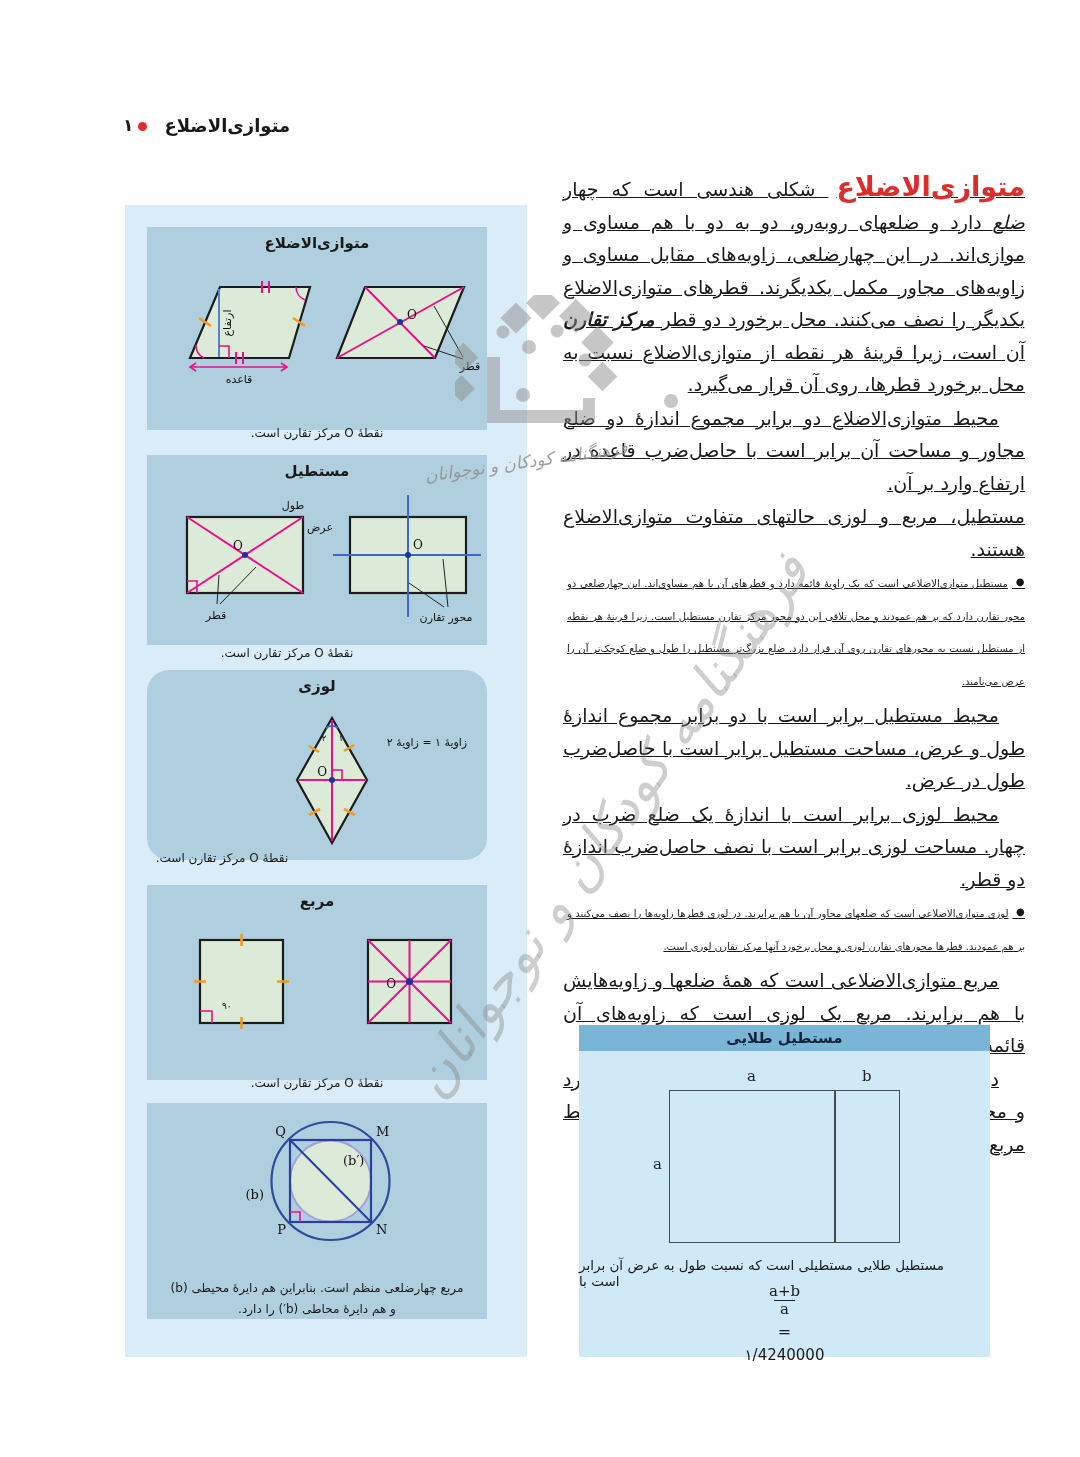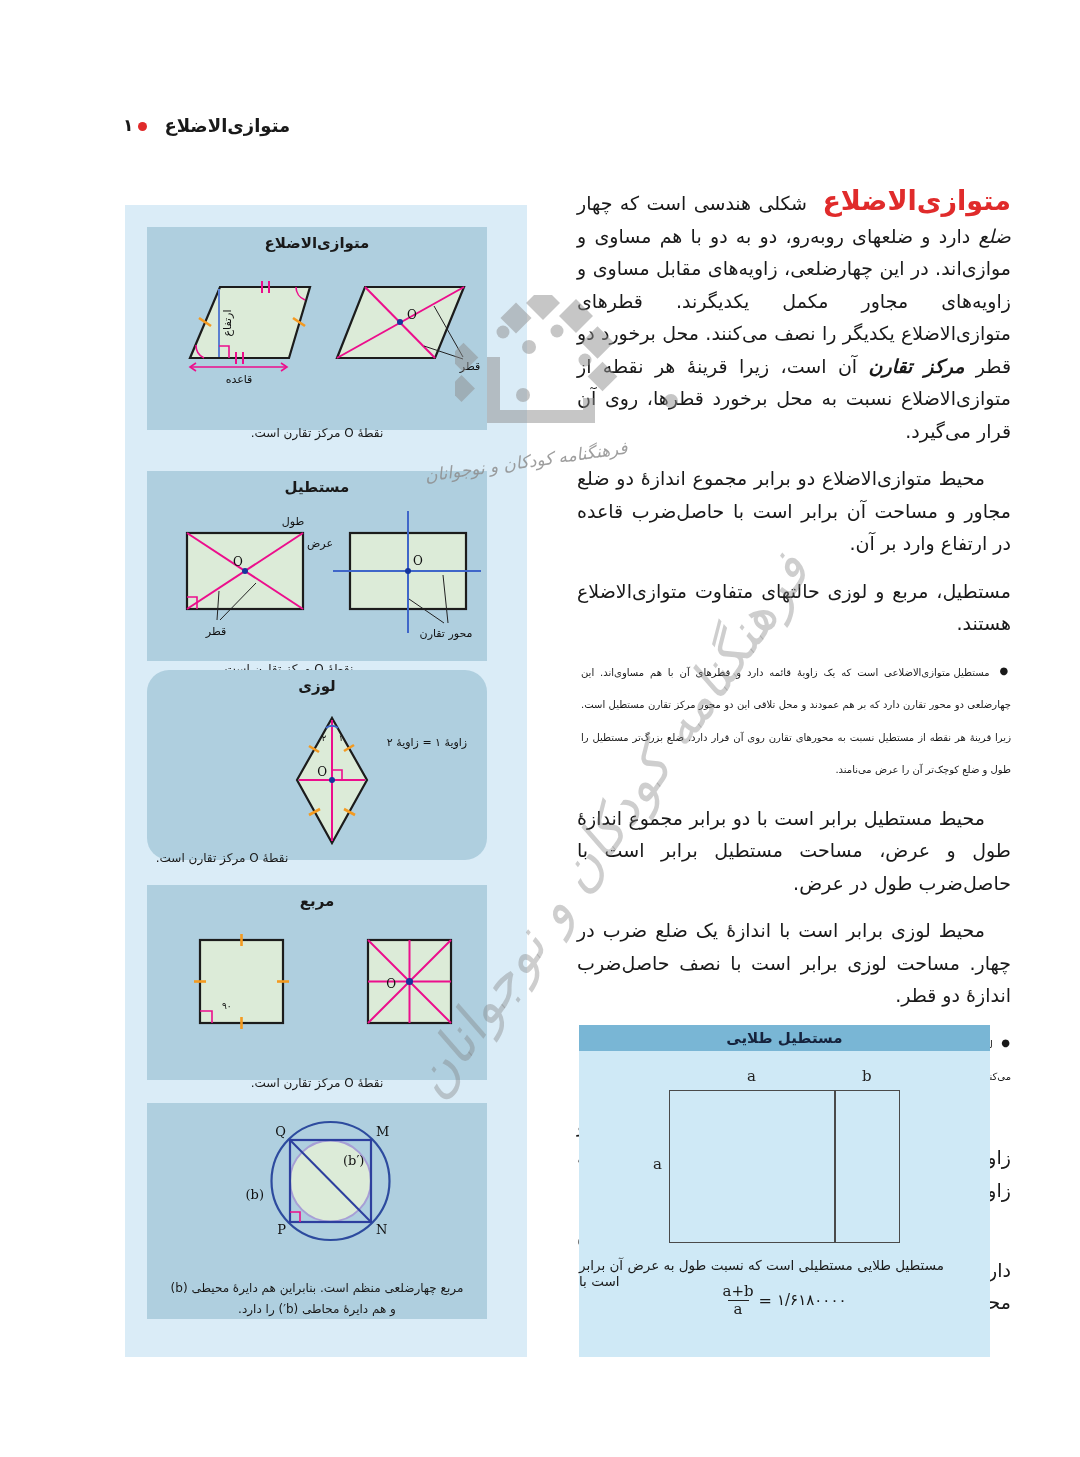--- a/index.html
+++ b/index.html
@@ -36,36 +36,36 @@
   .blu{stroke:#3f66c9;fill:none;stroke-width:2;}
   .ptr{stroke:#222;fill:none;stroke-width:1;}
   .dot{fill:var(--dot-blue);}
   .lbl{font-family:"DejaVu Sans",sans-serif;font-size:11px;fill:#111;}
   .olbl{font-family:"DejaVu Serif",serif;font-size:12px;fill:#111;}
   .slbl{font-family:"DejaVu Serif",serif;font-size:13px;fill:#111;}
   .tiny{font-family:"DejaVu Sans",sans-serif;font-size:9px;fill:#111;}
 
   
   .article{position:absolute;left:562px;top:172px;width:464px;direction:rtl;}
-  .article p{margin:15px;font-size:19px;line-height:32.5px;text-align:justify;}
+  .article p{margin:1px;font-size:19px;line-height:32.5px;text-align:justify;text-decoration:underline;}
   .article p.indent{text-indent:26px;}
   .article .lead{color:var(--accent-red);font-weight:bold;font-size:27px;line-height:1;margin-left:8px;}
   .article .it{font-style:italic;}
   .article .bit{font-style:italic;font-weight:bold;}
   .article .bullet{font-size:10px;vertical-align:2px;padding-left:4px;}
 
   
   .golden-panel{position:absolute;left:579px;top:1025px;width:411px;height:332px;background:var(--golden-body-bg);}
   .golden-header{position:absolute;left:0;top:0;right:0;height:26px;background:var(--golden-header-bg);
                  display:flex;align-items:center;justify-content:center;font-weight:bold;font-size:15px;color:#15233d;}
   .g-rect{position:absolute;left:90px;top:65px;width:231px;height:153px;border:1.5px solid #4a4a4a;box-sizing:border-box;}
   .g-div{position:absolute;left:255px;top:65px;width:2px;height:153px;background:#4a4a4a;}
   .g-lab{position:absolute;font-family:"DejaVu Serif",serif;font-size:15px;color:#222;}
   .g-caption{position:absolute;left:0;right:14px;top:232px;text-align:left;font-size:13.5px;direction:rtl;}
-  .g-formula{position:absolute;left:0;right:0;top:258px;display:flex;justify-content:center;align-items:center;direction:ltr;gap:5px;}
+  .g-formula{position:absolute;left:0;right:0;top:258px;display:flex;justify-content:center;align-items:center;direction:ltr;gap:5px;flex-direction:column;}
   .frac{display:inline-flex;flex-direction:column;align-items:center;font-family:"DejaVu Serif",serif;font-size:15px;line-height:1.1;}
   .frac .den{border-top:1.2px solid #222;padding:0 6px;}
   .g-val{font-size:15px;}
 
   
   .wm{position:absolute;pointer-events:none;z-index:5;}
   .wm-logo{left:455px;top:295px;opacity:.5;}
   .wm-pubtext{left:448px;top:450px;width:180px;text-align:center;direction:rtl;white-space:nowrap;
               font-style:italic;font-size:17px;color:#8e8e8e;opacity:.85;transform:rotate(-8deg);}
   .wm-big{left:330px;top:780px;width:560px;height:90px;display:flex;align-items:center;justify-content:center;
@@ -109,21 +109,21 @@
         <line class="pk" x1="218" y1="60" x2="288" y2="131"></line>
         <circle class="dot" cx="253" cy="95" r="3"></circle>
         <text class="olbl" x="260" y="92">O</text>
         <line class="ptr" x1="316" y1="130" x2="287" y2="79"></line>
         <line class="ptr" x1="316" y1="132" x2="277" y2="119"></line>
         <text class="lbl" x="323" y="143" text-anchor="middle">قطر</text>
       </svg>
       <div class="card-caption" style="top:166px;left:0;right:0;">نقطهٔ O مرکز تقارن است.</div>
     </div>
 
-    <div class="fig-card" style="top:266px;height:190px;">
+    <div class="fig-card" style="top:250px;height:190px;">
       <div class="card-title">مستطیل</div>
       <svg class="fig-svg" width="340" height="190" viewBox="0 0 340 190">
         <rect class="shape" x="40" y="62" width="116" height="76"></rect>
         <line class="pk" x1="40" y1="62" x2="156" y2="138"></line>
         <line class="pk" x1="156" y1="62" x2="40" y2="138"></line>
         <path class="pk15" d="M40 126 L50 126 L50 138"></path>
         <circle class="dot" cx="98" cy="100" r="3"></circle>
         <text class="olbl" x="86" y="95">O</text>
         <text class="lbl" x="146" y="54" text-anchor="middle">طول</text>
         <text class="lbl" x="173" y="76" text-anchor="middle">عرض</text>
@@ -224,21 +224,21 @@
     <div class="g-lab" style="left:168px;top:42px;">a</div>
     <div class="g-lab" style="left:283px;top:42px;">b</div>
     <div class="g-lab" style="left:74px;top:130px;">a</div>
     <div class="g-caption">مستطیل طلایی مستطیلی است که نسبت طول به عرض آن برابر است با</div>
     <div class="g-formula">
       <span class="frac">
         <span class="num">a+b</span>
         <span class="den">a</span>
       </span>
       <span>=</span>
-      <span class="g-val">۱/۶۱۸۰۰۰۰</span>
+      <span class="g-val">۱/4240000</span>
     </div>
   </div>
 
   <svg class="wm wm-logo" width="230" height="160" viewBox="0 0 230 160">
     <g fill="var(--watermark-gray)">
       <path d="M32 62 H45 V115 H128 V103 H140 V128 H32 Z"></path>
       <rect x="50" y="12" width="22" height="22" transform="rotate(45 61 23)"></rect>
       <rect x="76" y="-4" width="24" height="24" transform="rotate(45 88 8)"></rect>
       <rect x="109" y="9" width="24" height="24" transform="rotate(45 121 21)"></rect>
       <rect x="131" y="36" width="23" height="23" transform="rotate(45 142.5 47.5)"></rect>

